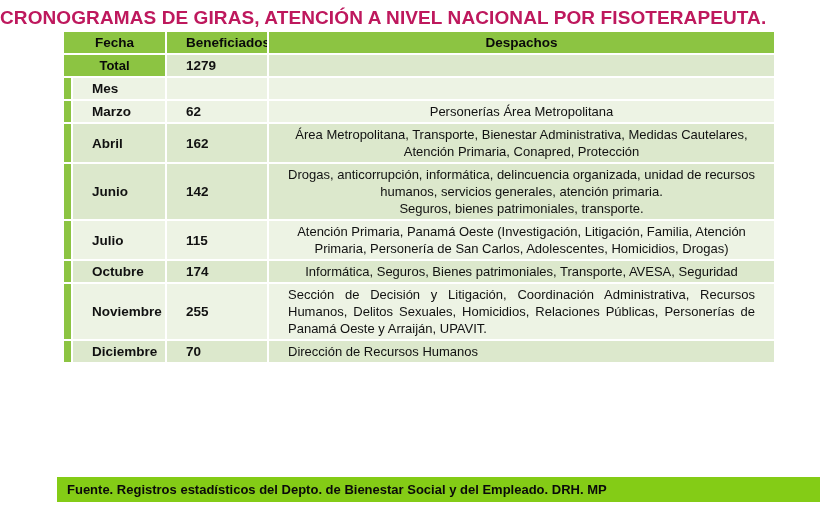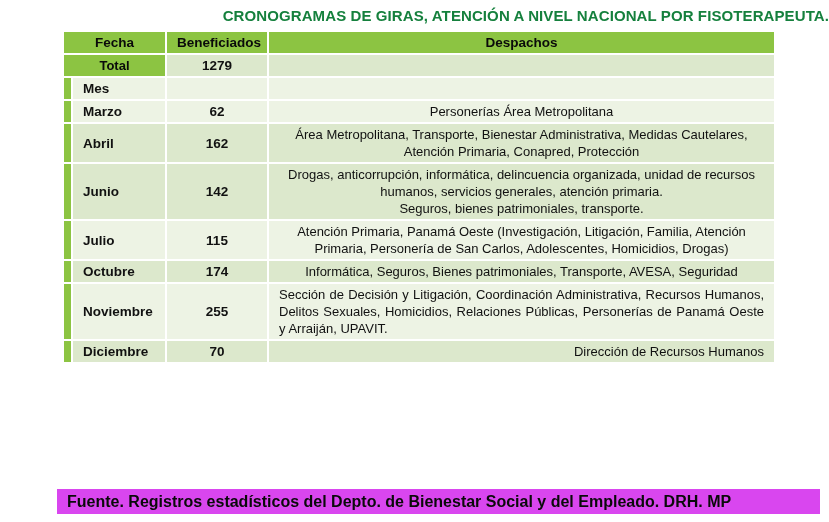--- a/index.html
+++ b/index.html
@@ -4,41 +4,41 @@
 <style>
   html, body {
     margin: 0; padding: 0;
     width: 829px; height: 522px;
     background: #FFFFFF;
     font-family: "Liberation Sans", sans-serif;
     color: #111111;
     position: relative;
   }
   .page-title {
-    text-align: right;
+    text-align: left;
     font-weight: bold;
-    font-size: 15px;
+    font-size: 19px;
     padding-top: 7px;
     letter-spacing: 0.1px;
-    color: #15803d;
+    color: #be185d;
   }
   table.main {
     position: absolute;
     left: 62px; top: 30px;
     width: 714px;
     border-collapse: separate;
     border-spacing: 2px;
     table-layout: fixed;
   }
   col.c-stripe { width: 7px; }
   col.c-fecha  { width: 92px; }
   col.c-benef  { width: 100px; }
   col.c-desp   { width: auto; }
   td, th {
-    padding: 2px 10px;
+    padding: 2px 19px;
     font-size: 13px;
     line-height: 17px;
     vertical-align: middle;
     overflow: hidden;
   }
   .green {
     background: #8CC442;
     font-weight: bold;
     text-align: center;
     color: #0a0a0a;
@@ -47,37 +47,37 @@
   .dark  { background: #DCE8CC; }
   .light { background: #EDF3E4; margin-top: 40px; }
   .month {
     font-weight: bold;
     text-align: left;
     font-size: 13.5px;
     white-space: nowrap;
   }
   .num {
     font-weight: bold;
-    text-align: center;
+    text-align: left;
     font-size: 13.5px;
   }
   .desp {
     text-align: center;
     white-space: pre-line;
   }
   .desp.justify { text-align: justify; }
-  .desp.left { text-align: right; }
+  .desp.left { text-align: left; }
   th.hdr { font-size: 13.5px; }
   .source-bar {
     position: absolute;
-    left: 57px; top: 489px;
+    left: 57px; top: 477px;
     width: 763px; height: 25px;
-    background: #d946ef;
+    background: #84cc16;
     font-weight: bold;
-    font-size: 16px;
+    font-size: 13px;
     line-height: 25px;
     padding-left: 10px;
     box-sizing: border-box;
     color: #0a0a0a;
     white-space: nowrap;
   }
 </style>
 </head>
 <body>
 

